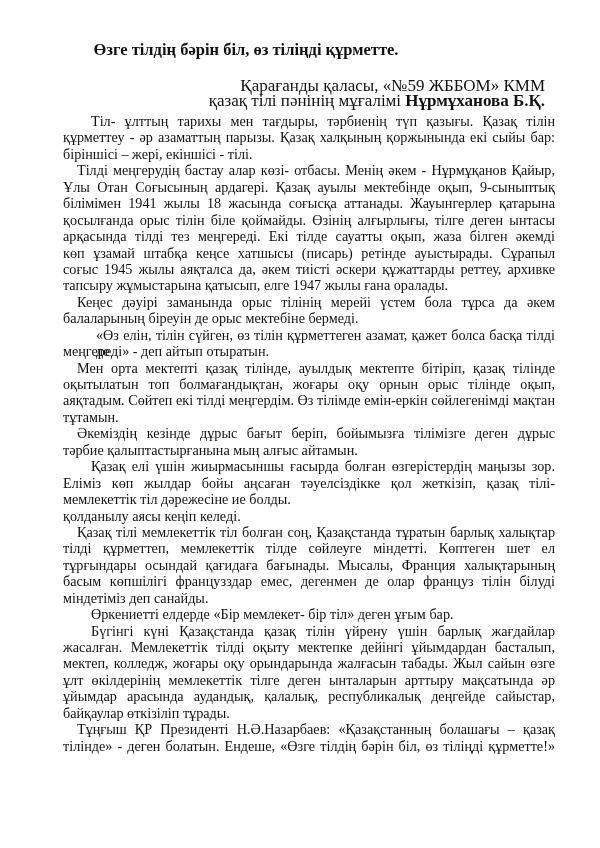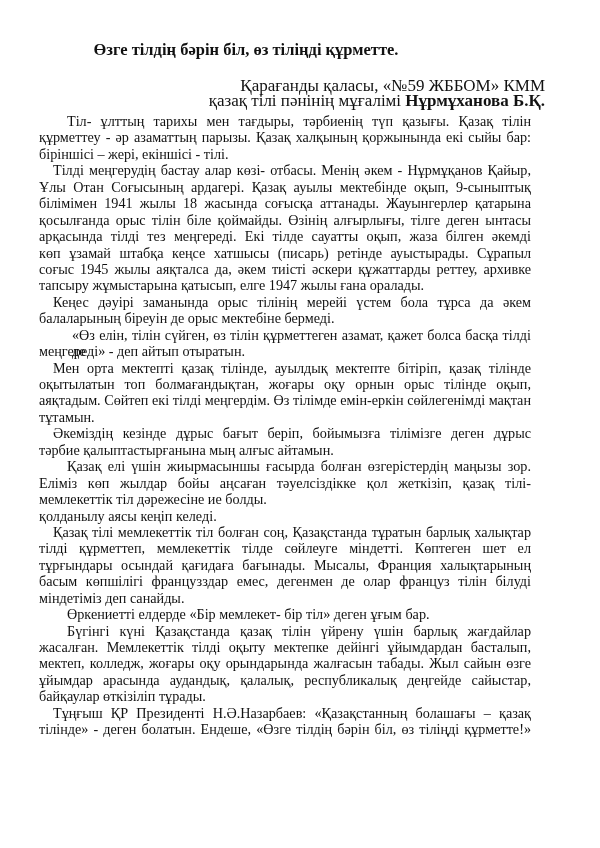--- a/index.html
+++ b/index.html
@@ -4,21 +4,21 @@
 <style>
   html, body { margin: 0; padding: 0; background: #ffffff; }
   body { width: 600px; height: 848px; position: relative; overflow: hidden;
          font-family: "Liberation Serif", "DejaVu Serif", serif; color: #111; }
   .title { position: absolute; top: 40px; left: 0; width: 492px; text-align: center;
            font-size: 16.5px; font-weight: bold; }
   .aff { position: absolute; right: 55px; text-align: right; font-size: 17px; }
   .aff1 { top: 76px; }
   .aff2 { top: 91px; }
   .aff2 b { font-weight: bold; }
-  .body { position: absolute; top: 113px; left: 39px; width: 492px; font-size: 14.2px; }
+  .body { position: absolute; top: 113px; left: 63px; width: 492px; font-size: 14.2px; }
   .ln { height: 16.45px; line-height: 16.45px; white-space: nowrap; text-align: justify;
         text-align-last: justify; overflow: visible; }
   .ln.last { text-align-last: left; }
   .ln.i1 { padding-left: 28px; }
   .ln.i2 { padding-left: 14px; }
   .ln.i3 { padding-left: 33px; }
   .ln > span { display: block; white-space: normal; }
 </style>
 </head>
 <body>
@@ -125,20 +125,23 @@
     <div class="ln i1">
         <span>Бүгінгі күні Қазақстанда қазақ тілін үйрену   үшін барлық жағдайлар</span>
       </div>
     <div class="ln">
         <span>жасалған. Мемлекеттік тілді оқыту мектепке дейінгі ұйымдардан басталып,</span>
       </div>
     <div class="ln">
         <span>мектеп, колледж, жоғары оқу орындарында жалғасын табады.  Жыл сайын өзге</span>
       </div>
     <div class="ln">
+        <span>ұлт өкілдерінің мемлекеттік тілге  деген ынталарын арттыру мақсатында әр</span>
+      </div>
+    <div class="ln">
         <span>ұйымдар арасында  аудандық, қалалық, республикалық  деңгейде  сайыстар,</span>
       </div>
     <div class="ln last">
         <span>байқаулар өткізіліп тұрады.</span>
       </div>
     <div class="ln i2">
         <span>Тұңғыш ҚР Президенті Н.Ә.Назарбаев: «Қазақстанның болашағы – қазақ</span>
       </div>
     <div class="ln">
         <span>тілінде» - деген болатын. Ендеше, «Өзге тілдің бәрін біл, өз тіліңді құрметте!»</span>

